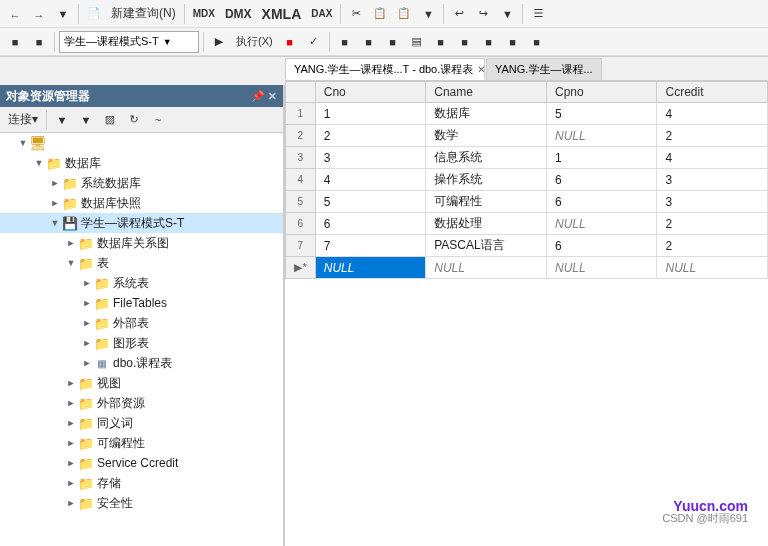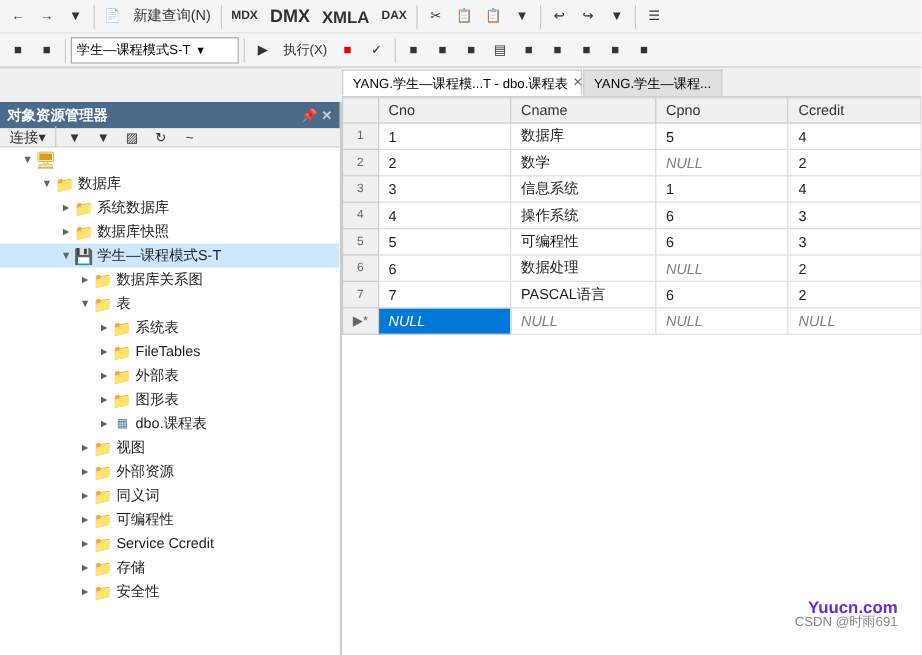--- a/index.html
+++ b/index.html
@@ -14,21 +14,21 @@
     .tb-sep { width: 1px; height: 20px; background: #ccc; margin: 0 2px; }
     .tb-dropdown { display: inline-flex; align-items: center; height: 22px; padding: 0 4px; border: 1px solid #aaa; background: white; font-size: 11px; min-width: 140px; cursor: pointer; }
     .tb-dropdown-arrow { margin-left: 4px; font-size: 9px; }
 
     
     .main-area { display: flex; height: calc(546px - 57px); }
 
     
     .left-panel { width: 285px; min-width: 285px; background: white; border-right: 2px solid #ccc; display: flex; flex-direction: column; margin-top: 28px; }
     .left-panel-header { background: #4a6b8a; color: white; padding: 3px 6px; font-size: 12px; font-weight: bold; display: flex; align-items: center; justify-content: space-between; height: 22px; }
-    .left-panel-toolbar { display: flex; align-items: center; height: 16px; padding: 2px 4px; background: #f0f0f0; border-bottom: 1px solid #ccc; gap: 2px; }
+    .left-panel-toolbar { display: flex; align-items: center; height: 26px; padding: 2px 4px; background: #f0f0f0; border-bottom: 1px solid #ccc; gap: 2px; }
     .left-panel-content { flex: 1; overflow: auto; background: white; }
 
     
     .tree-item { display: flex; align-items: center; padding: 1px 0; cursor: pointer; white-space: nowrap; height: 20px; }
     .tree-item.selected { background: #cce8ff; }
     .tree-indent { display: inline-block; width: 16px; flex-shrink: 0; }
     .tree-expander { display: inline-flex; align-items: center; justify-content: center; width: 14px; height: 14px; font-size: 9px; color: #666; cursor: pointer; flex-shrink: 0; }
     .tree-icon { display: inline-flex; align-items: center; justify-content: center; width: 16px; height: 16px; flex-shrink: 0; margin-right: 3px; }
     .tree-label { font-size: 12px; color: #1e1e1e; }
 
@@ -72,21 +72,21 @@
 <div class="toolbar-area">
   <div class="toolbar-row1">
     <span class="tb-btn">←</span>
     <span class="tb-btn">→</span>
     <span class="tb-btn">▼</span>
     <div class="tb-sep"></div>
     <span class="tb-btn">📄</span>
     <span class="tb-btn" style="font-size:12px;">新建查询(N)</span>
     <div class="tb-sep"></div>
     <span class="tb-btn" style="font-size:10px; font-weight:bold;">MDX</span>
-    <span class="tb-btn" style="font-size:15px; font-weight:bold;">DMX</span>
+    <span class="tb-btn" style="font-size:12px; font-weight:bold;">DMX</span>
     <span class="tb-btn" style="font-size:14px; font-weight:bold;">XMLA</span>
     <span class="tb-btn" style="font-size:10px; font-weight:bold;">DAX</span>
     <div class="tb-sep"></div>
     <span class="tb-btn">✂</span>
     <span class="tb-btn">📋</span>
     <span class="tb-btn">📋</span>
     <span class="tb-btn">▼</span>
     <div class="tb-sep"></div>
     <span class="tb-btn">↩</span>
     <span class="tb-btn">↪</span>

